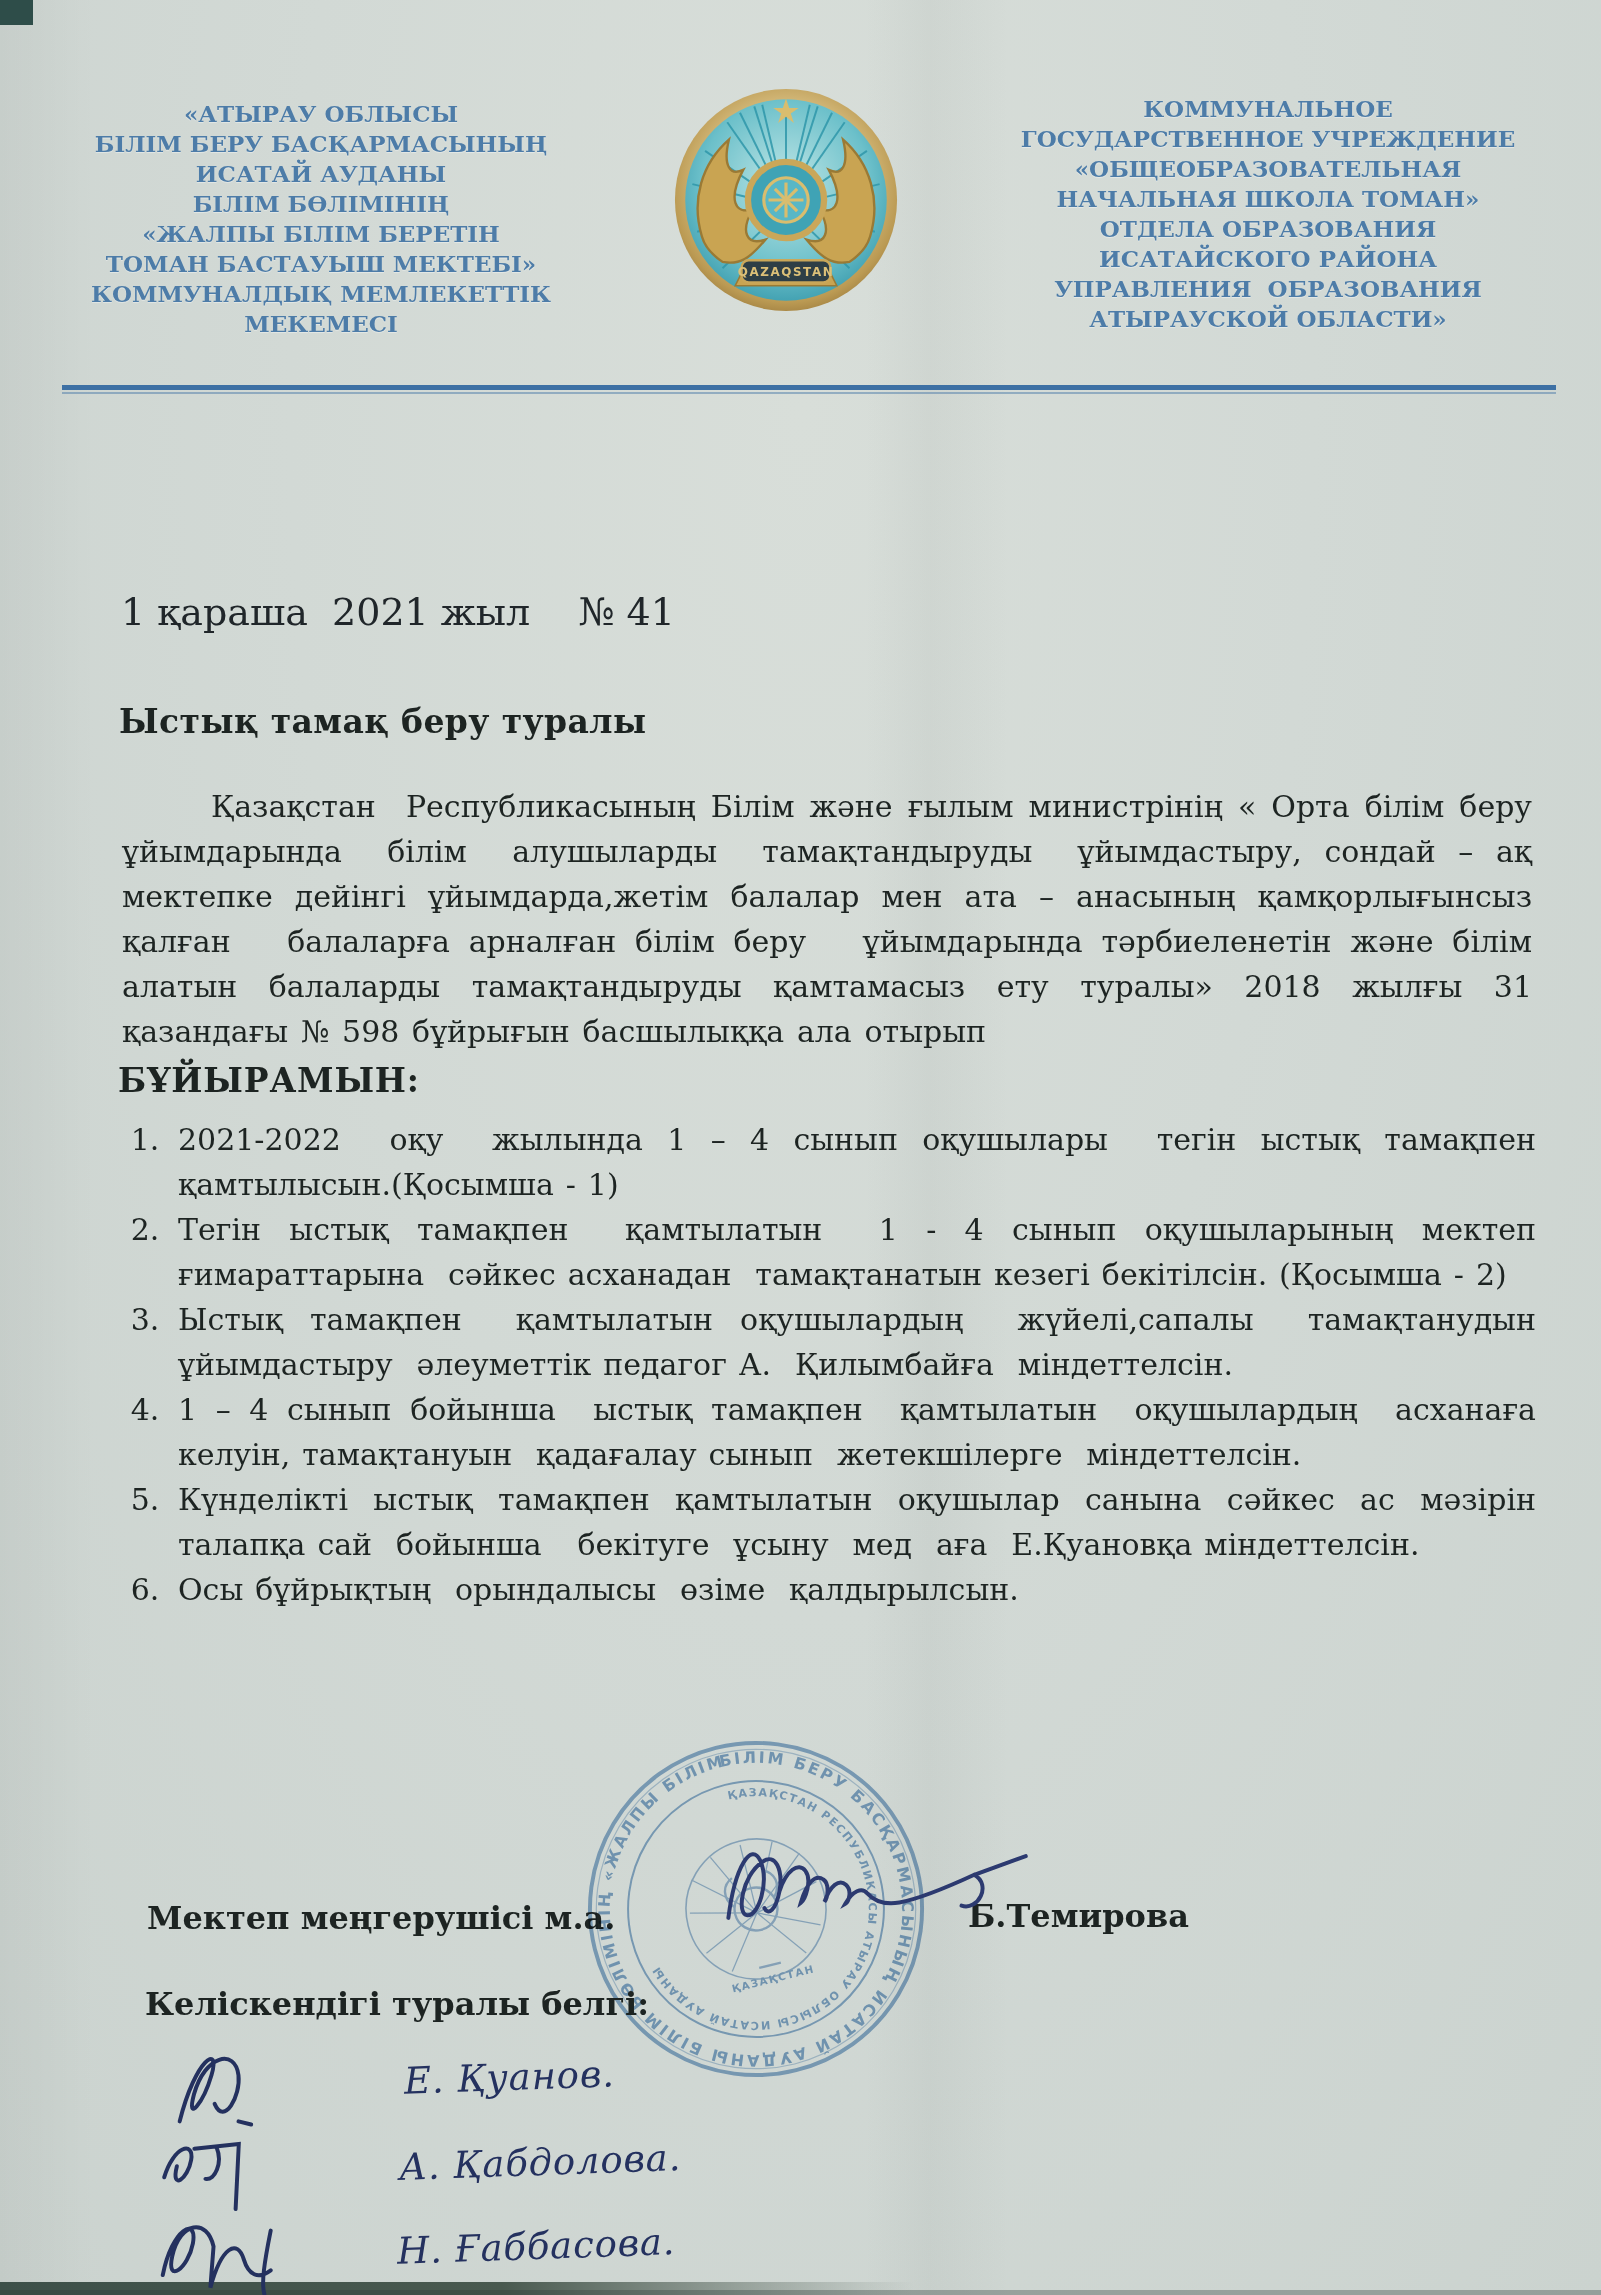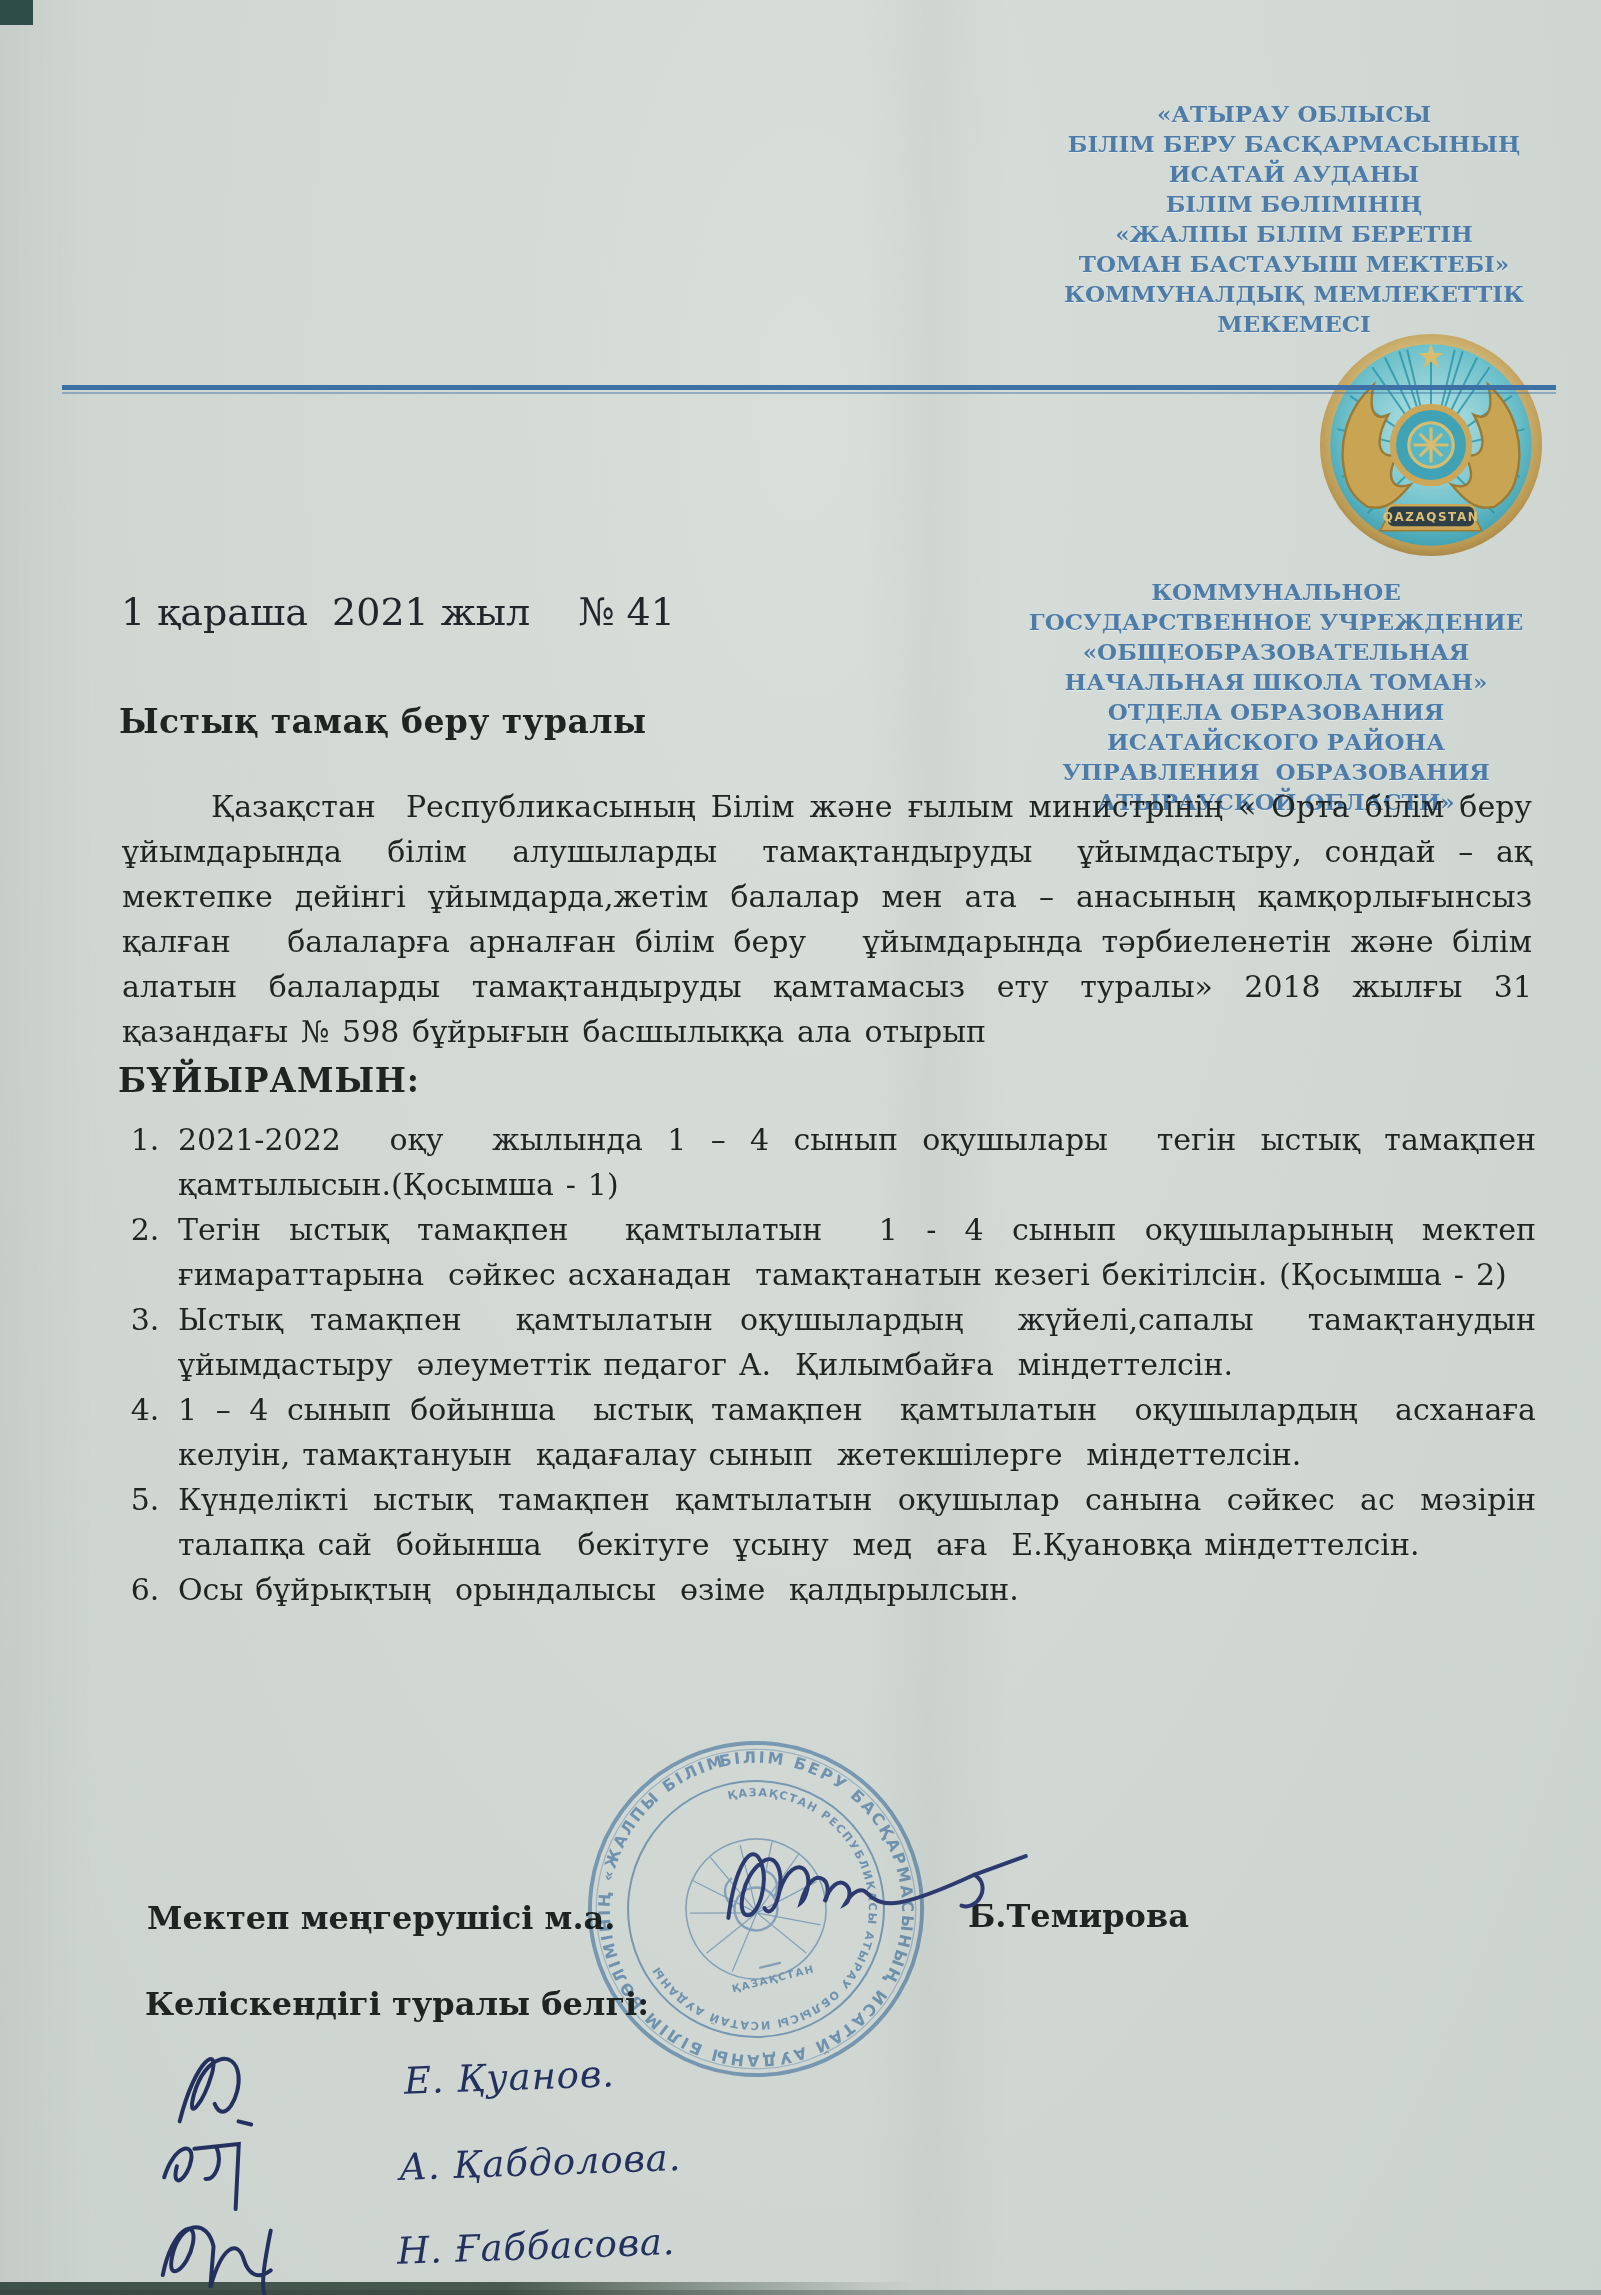--- a/index.html
+++ b/index.html
@@ -11,21 +11,21 @@
       radial-gradient(ellipse at 50% 18%, #d8ded9 0%, #d2d9d5 45%, #cbd3cf 100%);
     font-family:"DejaVu Serif","Liberation Serif",serif;
     color:#1d2422;
   }
   .corner-tl{position:absolute;top:0;left:0;width:33px;height:25.4px;background:#2e4d49;}
   .table-edge{position:absolute;bottom:0;left:0;width:914px;height:12.7px;
     background:linear-gradient(90deg,#3d5049 0%,#49594f 55%,rgba(73,89,79,0) 100%);}
   .table-edge-thin{position:absolute;bottom:0;left:0;width:100%;height:4.8px;background:rgba(50,63,56,0.35);}
 
   
-  .letterhead{position:absolute;top:94px;left:65px;right:52px;display:flex;justify-content:space-between;align-items:flex-end;flex-direction:column;}
+  .letterhead{position:absolute;top:94px;left:65px;right:60px;display:flex;justify-content:space-between;align-items:flex-start;}
   .org{font-weight:bold;color:#4d7ca8;font-size:23px;line-height:30px;text-align:center;white-space:pre-wrap;text-shadow:0 0.8px 0.8px rgba(255,255,255,0.4);}
   .org-left{width:512px;padding-top:4.8px;}
   .org-right{width:548px;}
   .emblem{flex:none;width:238px;height:238px;position:relative;top:-12.7px;}
 
   .rule{position:absolute;top:385px;left:62px;right:46px;height:4.8px;background:#3d70a4;}
   .rule::after{content:"";position:absolute;left:0;right:0;top:7.2px;height:1.6px;background:rgba(61,112,164,0.45);}
 
   .order-row{position:absolute;top:425px;left:0;right:0;height:48px;}
   .order-title{position:absolute;font-weight:bold;font-size:37px;letter-spacing:1.6px;color:#15191c;}

